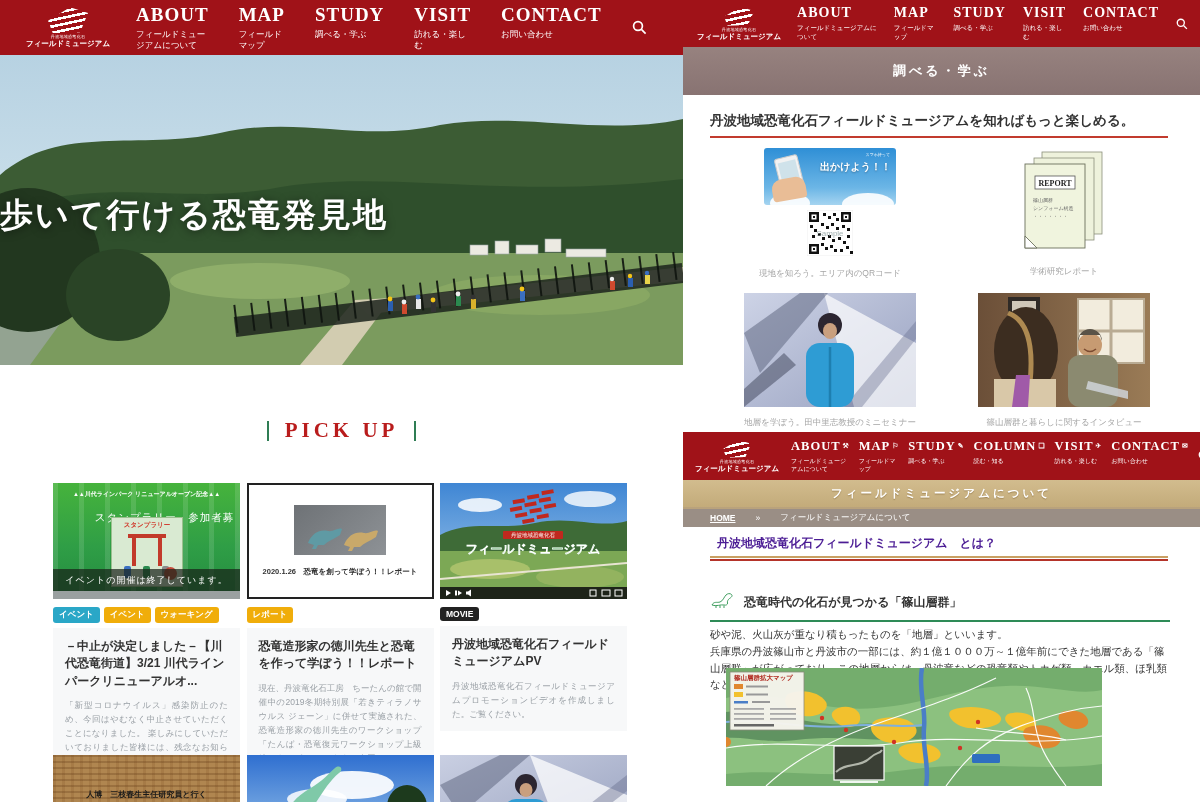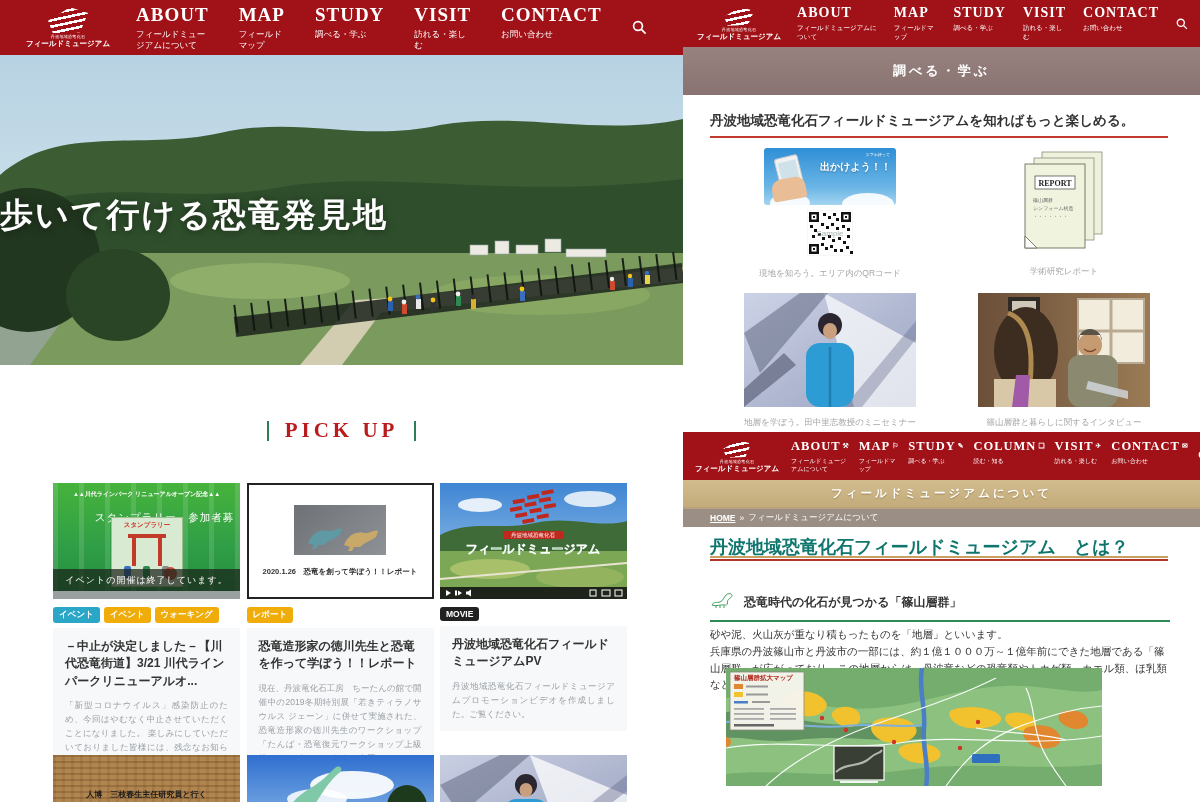--- a/index.html
+++ b/index.html
@@ -92,23 +92,23 @@
   .s-phone{position:absolute;left:14px;top:8px;width:22px;height:38px;background:#f2f2f2;border-radius:3px;
     transform:rotate(-14deg);border:1px solid #ccc;}
   .s-phone:before{content:"";position:absolute;left:2px;top:4px;right:2px;bottom:6px;background:#cfe2ea;}
   .s-hand{position:absolute;left:8px;top:30px;width:34px;height:22px;background:#e9bd96;border-radius:10px 10px 4px 4px;transform:rotate(-10deg);}
   
   .about-panel{left:683px;top:432px;width:517px;height:370px;background:#fff;overflow:hidden;}
   .a-band{position:absolute;left:0;top:48px;width:517px;height:27px;
     background:linear-gradient(180deg,#d2bc8e,#c3ab7a);display:flex;align-items:center;justify-content:center;
     color:#fff;font-size:11.5px;font-weight:bold;letter-spacing:3px;text-shadow:0 1px 1px rgba(120,90,40,.5);}
   .a-crumb{position:absolute;left:0;top:75px;width:517px;height:20px;background:#9a8e85;
-    border-top:2px solid #b9a27c;display:flex;align-items:center;color:#fff;font-size:8.5px;padding-left:27px;box-sizing:border-box;gap:4px;}
+    border-top:2px solid #b9a27c;display:flex;align-items:center;color:#fff;font-size:8.5px;padding-left:27px;box-sizing:border-box;gap:20px;}
   .a-crumb .home{font-weight:bold;text-decoration:underline;cursor:pointer;}
-  .a-title{position:absolute;left:27px;top:103px;width:458px;font-size:18px;font-weight:bold;color:#0f766e;}
+  .a-title{position:absolute;left:34px;top:103px;width:458px;font-size:12px;font-weight:bold;color:#4c1d95;}
   .a-dbl{position:absolute;left:27px;top:124px;width:458px;height:1px;background:#fff;
     border-top:2px solid #c9a063;border-bottom:2px solid #b5342a;}
   .a-section{position:absolute;left:27px;top:160px;width:460px;display:flex;align-items:center;gap:8px;
     font-size:12px;font-weight:bold;color:#333;padding-bottom:8px;border-bottom:2px solid #2e8b57;}
   .a-paras{position:absolute;left:27px;top:194px;width:462px;font-size:10.5px;color:#333;line-height:1.6;}
   .a-map{position:absolute;left:43px;top:236px;width:376px;height:118px;}
 </style>
 </head>
 <body>
 

